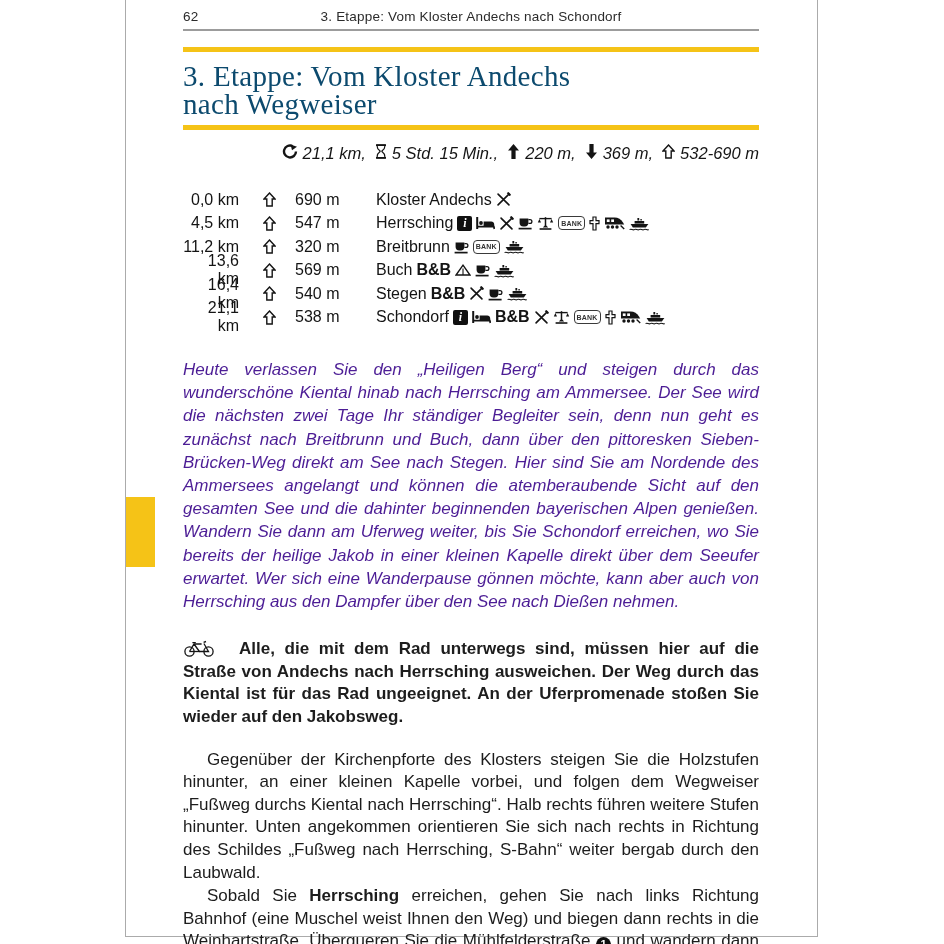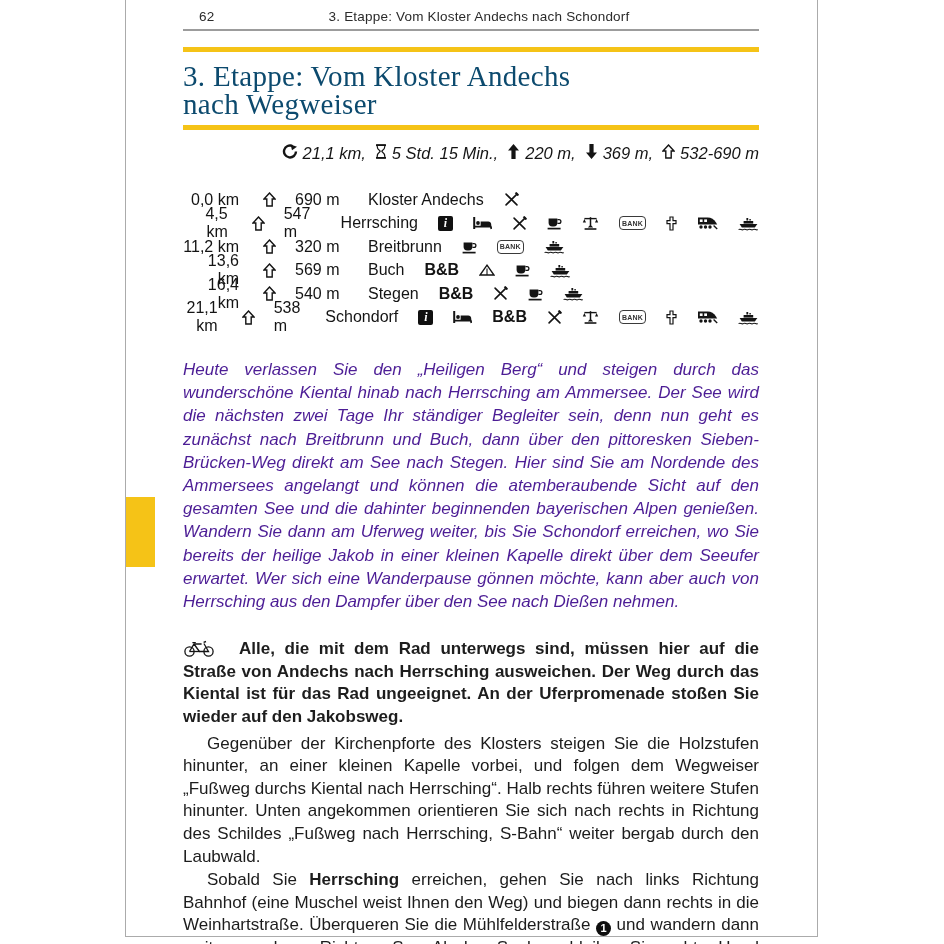--- a/index.html
+++ b/index.html
@@ -8,55 +8,55 @@
     width:944px;height:944px;background:#ffffff;position:relative;overflow:hidden;
     font-family:"Liberation Sans",sans-serif;color:var(--ink);
   }
   .frame{position:absolute;left:125px;top:-10px;width:693px;height:947px;
     border:1px solid #ababab;box-sizing:border-box;pointer-events:none;}
   .tab{position:absolute;left:126px;top:497px;width:29px;height:70px;background:var(--accent);}
   .content{position:absolute;left:183px;top:0;width:576px;}
 
   .runhead{display:flex;align-items:baseline;padding-top:9px;padding-bottom:5px;
     border-bottom:2px solid #9c9c9c;font-size:13.5px;color:#2b2b2b;letter-spacing:.2px;}
-  .runhead .pagenum{width:60px;margin-left:16px;}
+  .runhead .pagenum{width:60px;}
   .runhead .rt{flex:1;text-align:center;padding-right:60px;}
 
   .bar{height:5px;background:var(--accent);}
   .bar1{margin-top:16px;}
   .bar2{margin-top:7px;}
   .title{font-family:"Liberation Serif",serif;font-size:29px;line-height:28px;
     margin-top:10px;color:#0c4a6e;letter-spacing:.3px;}
 
   .stats{margin-top:14px;display:flex;justify-content:flex-end;align-items:center;
     font-style:italic;font-size:16.5px;color:#151515;white-space:nowrap;}
   .stats .seg{display:inline-flex;align-items:flex-start;margin-left:9px;}
   .stats .seg .ic{margin-right:5px;}
 
   .wp{margin-top:25px;font-size:16px;color:#141414;}
   .wp-row{display:flex;align-items:center;height:23.5px;}
   .wp-km{width:56px;text-align:right;}
   .wp-elev{margin-left:24px;width:80px;display:flex;align-items:center;gap:19px;}
-  .wp-name{margin-left:25px;display:flex;align-items:center;gap:20px;white-space:nowrap;}
+  .wp-name{margin-left:33px;display:flex;align-items:center;gap:4px;white-space:nowrap;}
   .bb{font-weight:bold;}
 
   .ic{display:inline-flex;align-items:center;line-height:0;}
   .infoic{display:inline-flex;width:15px;height:15px;background:#101010;color:#fff;
     font:bold italic 12px/15px "Liberation Serif",serif;justify-content:center;border-radius:2px;}
   .bank{display:inline-block;border:1.3px solid #3a3a3a;border-radius:4px;font-weight:bold;
     font-size:7px;line-height:1;padding:2.5px 2px;color:#333;letter-spacing:.2px;}
   .badge{display:inline-flex;width:15px;height:15px;border-radius:50%;background:#0e0e0e;color:#fff;
     font:bold 11px/15px "Liberation Sans",sans-serif;justify-content:center;vertical-align:-2px;text-indent:0;}
 
   .intro{margin-top:29px;font-style:italic;font-size:17px;line-height:23.2px;
     text-align:justify;color:#4c1d95;}
   .bike{margin-top:25px;font-size:17px;line-height:22.6px;text-align:justify;font-weight:bold;}
   .bike .ic{margin-right:24px;vertical-align:-3px;}
   .bodyp{font-size:17px;line-height:22.6px;text-align:justify;text-indent:24px;margin:0;color:#1c1c1c;}
-  .walk1{margin-top:4px;}
+  .walk1{margin-top:20px;}
   .walk2{margin-top:1px;}
   p{margin:0;}
 </style>
 </head>
 <body>
 
 <div class="frame"></div>
 <div class="tab"></div>
 
 <div class="content">

